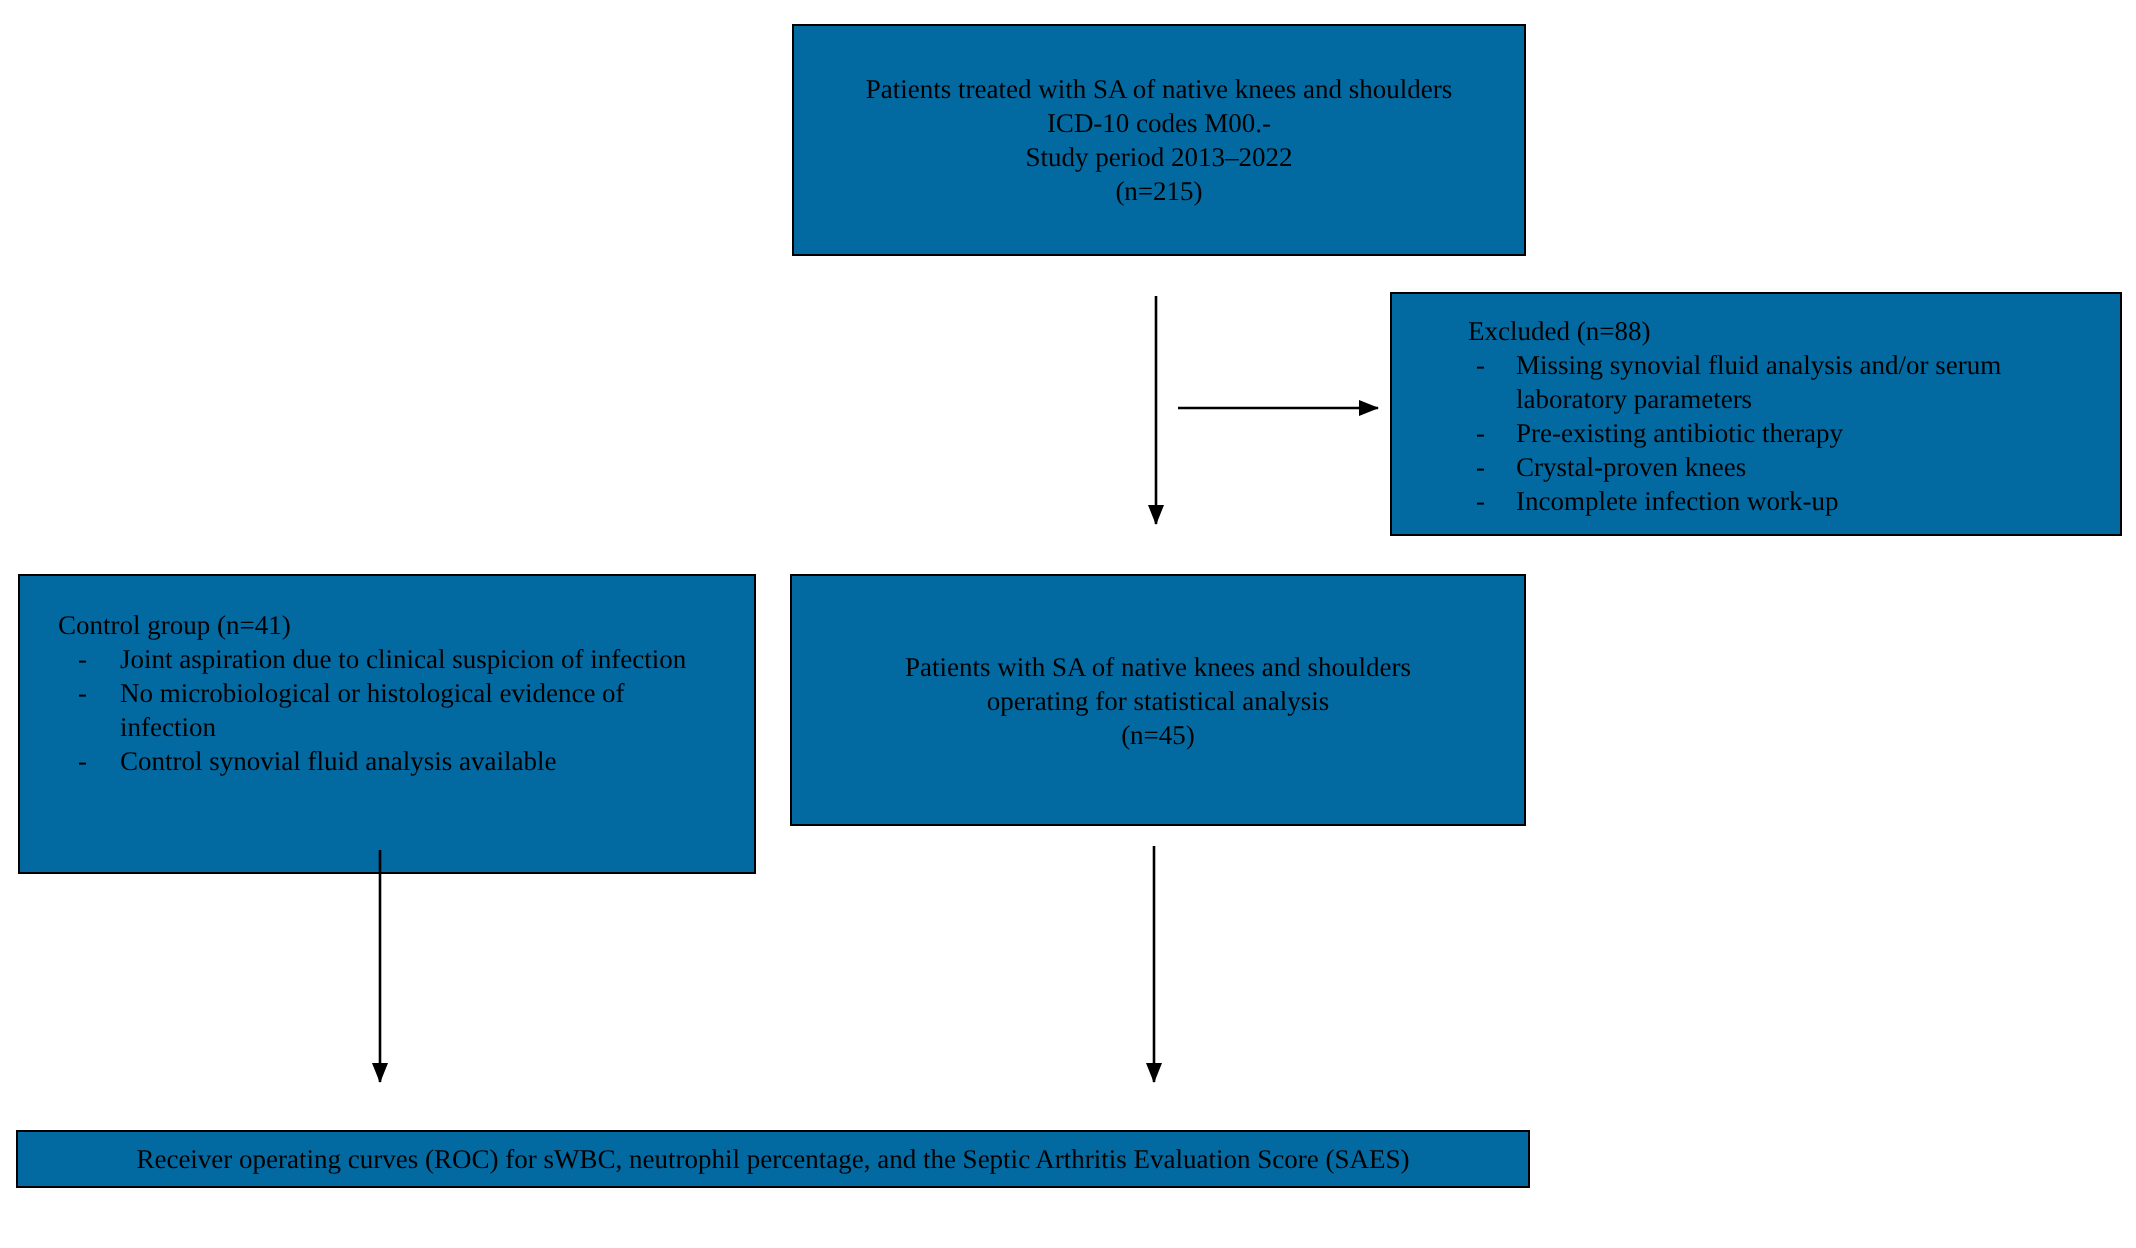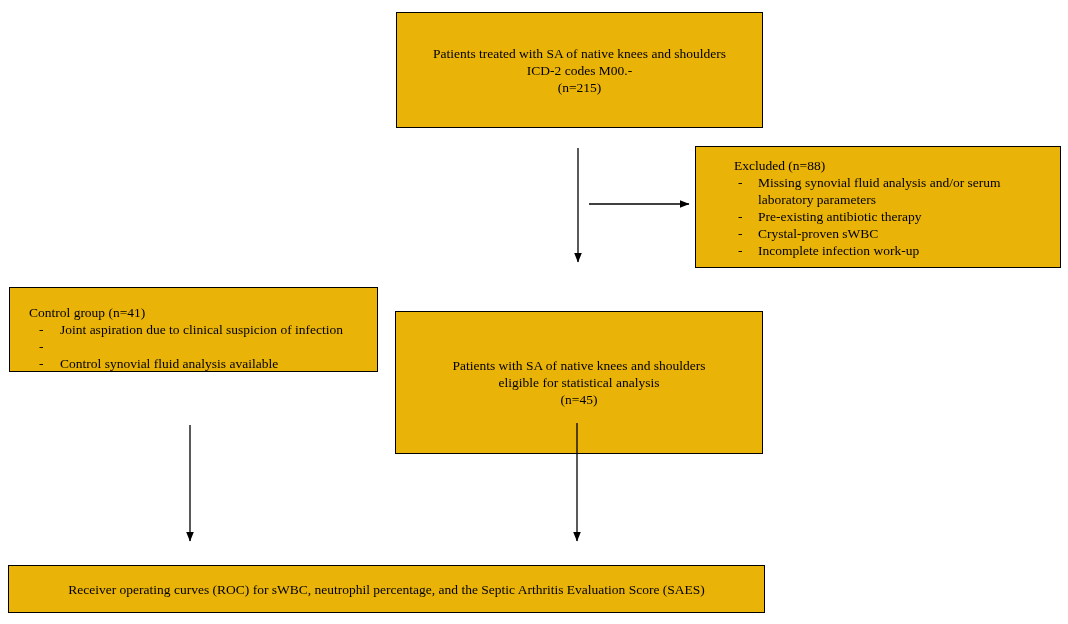--- a/index.html
+++ b/index.html
@@ -10,34 +10,34 @@
     background: #ffffff;
     font-family: "Liberation Serif", serif;
     font-size: 13.5px;
     line-height: 17px;
     color: #000000;
     overflow: hidden;
   }
   .box {
     position: absolute;
     border: 1.5px solid #000000;
-    background: #eab308;
+    background: #0369a1;
     box-sizing: border-box;
   }
   .vcenter {
     display: flex;
     flex-direction: column;
     justify-content: center;
     text-align: center;
   }
   #top-box      { left: 396px; top: 12px;  width: 367px; height: 116px; }
   #excluded-box { left: 695px; top: 146px; width: 366px; height: 122px; padding: 10px 10px 0 38px; }
-  #control-box  { left: 9px;   top: 287px; width: 369px; height: 85px; padding: 16px 4px 0 19px; }
-  #eligible-box { left: 395px; top: 287px; width: 368px; height: 143px; margin-top: 24px; }
-  #roc-box      { left: 8px;   top: 565px; width: 757px; height: 48px; }
+  #control-box  { left: 9px;   top: 287px; width: 369px; height: 150px; padding: 16px 4px 0 19px; }
+  #eligible-box { left: 395px; top: 287px; width: 368px; height: 126px; }
+  #roc-box      { left: 8px;   top: 565px; width: 757px; height: 29px; }
 
   .bullet { display: flex; align-items: flex-start; }
   .bullet .dash { flex: 0 0 auto; box-sizing: border-box; }
   #excluded-box .dash { width: 24px; padding-left: 4px; }
   #excluded-box .text { width: 292px; }
   #control-box .dash { width: 31px; padding-left: 10px; }
   #control-box .text { width: 290px; }
 
   #arrow-layer {
     position: absolute;
@@ -46,62 +46,64 @@
     pointer-events: none;
   }
 </style>
 </head>
 <body>
 
 <div class="canvas">
 
   <div class="box vcenter" id="top-box">
     <div>Patients treated with SA of native knees and shoulders</div>
-    <div>ICD-2 codes M00.-</div>
+    <div>ICD-10 codes M00.-</div>
+    <div>Study period 2013–2022</div>
     <div>(n=215)</div>
   </div>
 
   <div class="box" id="excluded-box">
     <div>Excluded (n=88)</div>
     <div class="bullet">
       <span class="dash">-</span>
       <span class="text">Missing synovial fluid analysis and/or serum laboratory parameters</span>
     </div>
     <div class="bullet">
       <span class="dash">-</span>
       <span class="text">Pre-existing antibiotic therapy</span>
     </div>
     <div class="bullet">
       <span class="dash">-</span>
-      <span class="text">Crystal-proven sWBC</span>
+      <span class="text">Crystal-proven knees</span>
     </div>
     <div class="bullet">
       <span class="dash">-</span>
       <span class="text">Incomplete infection work-up</span>
     </div>
   </div>
 
   <div class="box" id="control-box">
     <div>Control group (n=41)</div>
     <div class="bullet">
       <span class="dash">-</span>
       <span class="text">Joint aspiration due to clinical suspicion of infection</span>
     </div>
     <div class="bullet">
       <span class="dash">-</span>
+      <span class="text">No microbiological or histological evidence of infection</span>
     </div>
     <div class="bullet">
       <span class="dash">-</span>
       <span class="text">Control synovial fluid analysis available</span>
     </div>
   </div>
 
   <div class="box vcenter" id="eligible-box">
     <div>Patients with SA of native knees and shoulders</div>
-    <div>eligible for statistical analysis</div>
+    <div>operating for statistical analysis</div>
     <div>(n=45)</div>
   </div>
 
   <div class="box vcenter" id="roc-box">
     <div>Receiver operating curves (ROC) for sWBC, neutrophil percentage, and the Septic Arthritis Evaluation Score (SAES)</div>
   </div>
 
   <svg id="arrow-layer" width="1068" height="624" viewBox="0 0 1068 624" xmlns="http://www.w3.org/2000/svg">
     <defs>
       <marker id="arrowhead" markerUnits="userSpaceOnUse" markerWidth="11" markerHeight="9" refX="9.5" refY="4" orient="auto">

